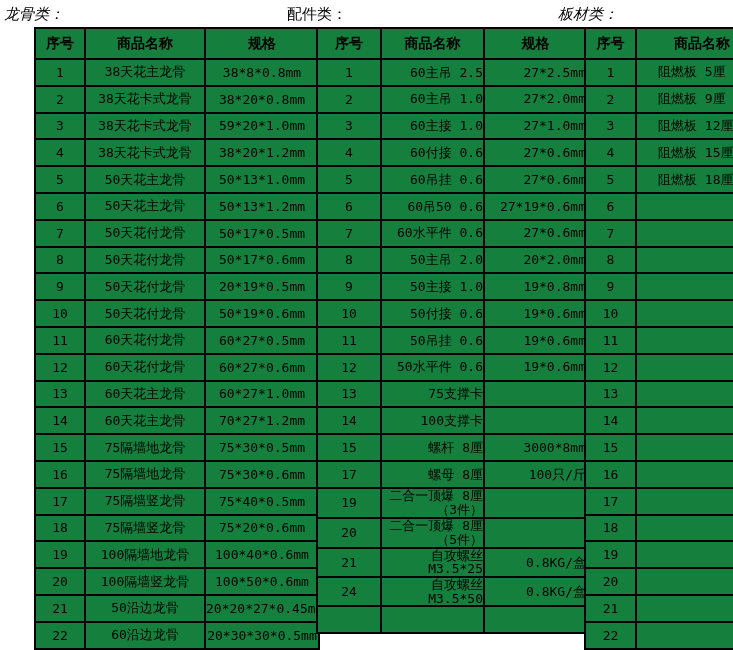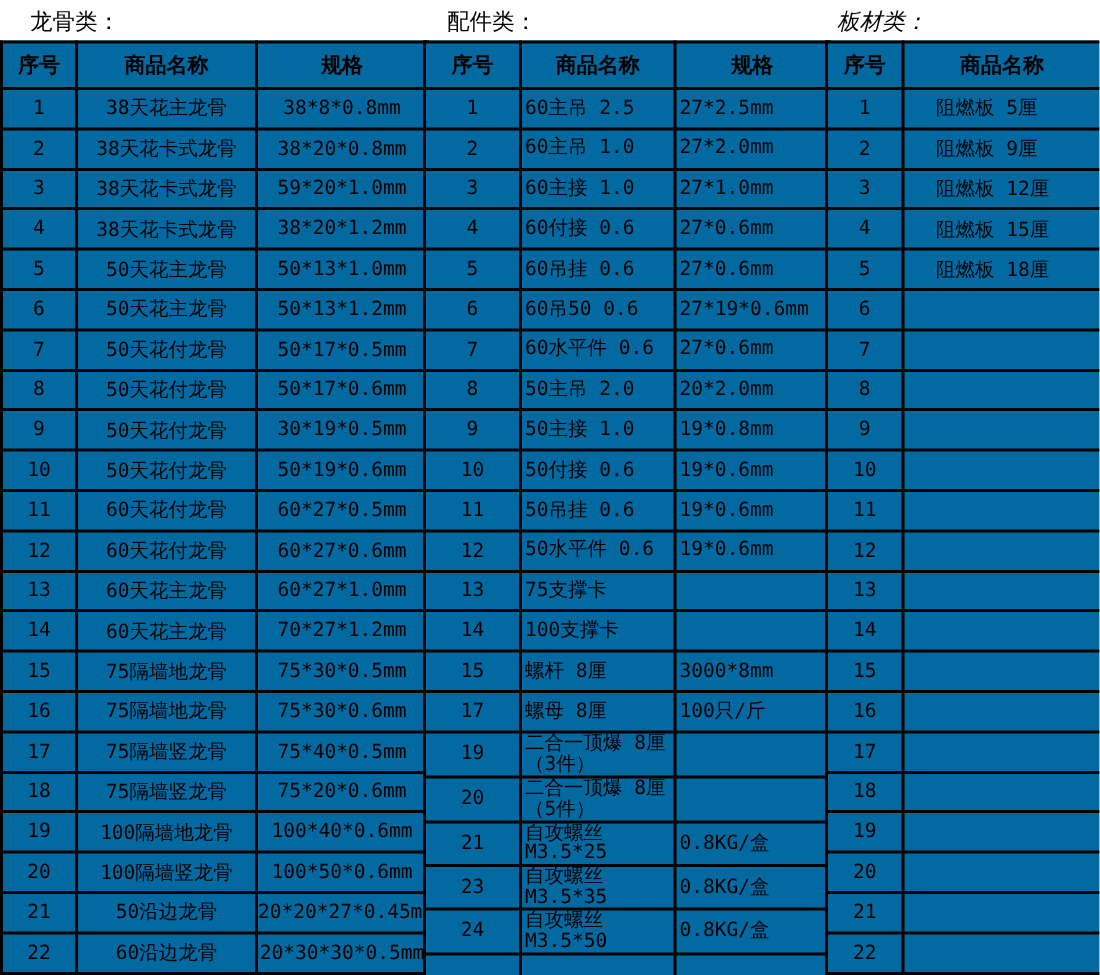--- a/index.html
+++ b/index.html
@@ -17,30 +17,31 @@
     overflow: hidden;
   }
   .sec-title {
     position: absolute;
     top: 4px;
     font-size: 15px;
     line-height: 20px;
     white-space: nowrap;
     color: #000000;
   }
-  #title-keel { left: 20px; }
-  #title-acc  { left: 287px; margin-left: 11px; }
+  #title-keel { left: 4px; font-style: italic; }
+  #title-acc  { left: 287px; }
   #title-brd  { left: 558px; font-style: italic; }
 
   table.tbl {
     position: absolute;
     top: 27px;
     border-collapse: collapse;
     table-layout: fixed;
-    background: #0369a1;
+    background: #15803d;
+    margin-left: 34px;
   }
   #tbl-keel { left: 0px;   width: 284px; }
   #tbl-acc  { left: 282px; width: 270px; }
   #tbl-brd  { left: 550px; width: 183px; }
 
   .tbl th, .tbl td {
     border: 2px solid #000000;
     padding: 0;
     overflow: hidden;
     vertical-align: middle;
@@ -54,21 +55,21 @@
     text-align: center;
   }
   .tbl td {
     font-size: 13px;
     text-align: center;
     white-space: nowrap;
   }
 
   
   #tbl-acc td.name, #tbl-acc td.spec {
-    text-align: left;
+    text-align: right;
     padding-left: 2px;
     white-space: pre-line;
     line-height: 1.05;
   }
   #tbl-acc tbody tr:nth-of-type(17),
   #tbl-acc tbody tr:nth-of-type(18) { height: 30px; }
   #tbl-acc tbody tr:nth-of-type(22) { height: 20px; }
 
   
   #tbl-brd td.name {
@@ -154,21 +155,21 @@
 
         <tr>
           <td class="no">8</td>
           <td class="name">50天花付龙骨</td>
           <td class="spec">50*17*0.6mm</td>
         </tr>
 
         <tr>
           <td class="no">9</td>
           <td class="name">50天花付龙骨</td>
-          <td class="spec">30*19*0.5mm</td>
+          <td class="spec">20*19*0.5mm</td>
         </tr>
 
         <tr>
           <td class="no">10</td>
           <td class="name">50天花付龙骨</td>
           <td class="spec">50*19*0.6mm</td>
         </tr>
 
         <tr>
           <td class="no">11</td>
@@ -368,25 +369,20 @@
 （5件）</td>
           <td class="spec"></td>
         </tr>
 
         <tr>
           <td class="no">21</td>
           <td class="name">自攻螺丝 M3.5*25</td>
           <td class="spec">0.8KG/盒</td>
         </tr>
 
-        <tr>
-          <td class="no">23</td>
-          <td class="name">自攻螺丝 M3.5*35</td>
-          <td class="spec">0.8KG/盒</td>
-        </tr>
 
         <tr>
           <td class="no">24</td>
           <td class="name">自攻螺丝 M3.5*50</td>
           <td class="spec">0.8KG/盒</td>
         </tr>
 
         <tr>
           <td class="no"></td>
           <td class="name"></td>

